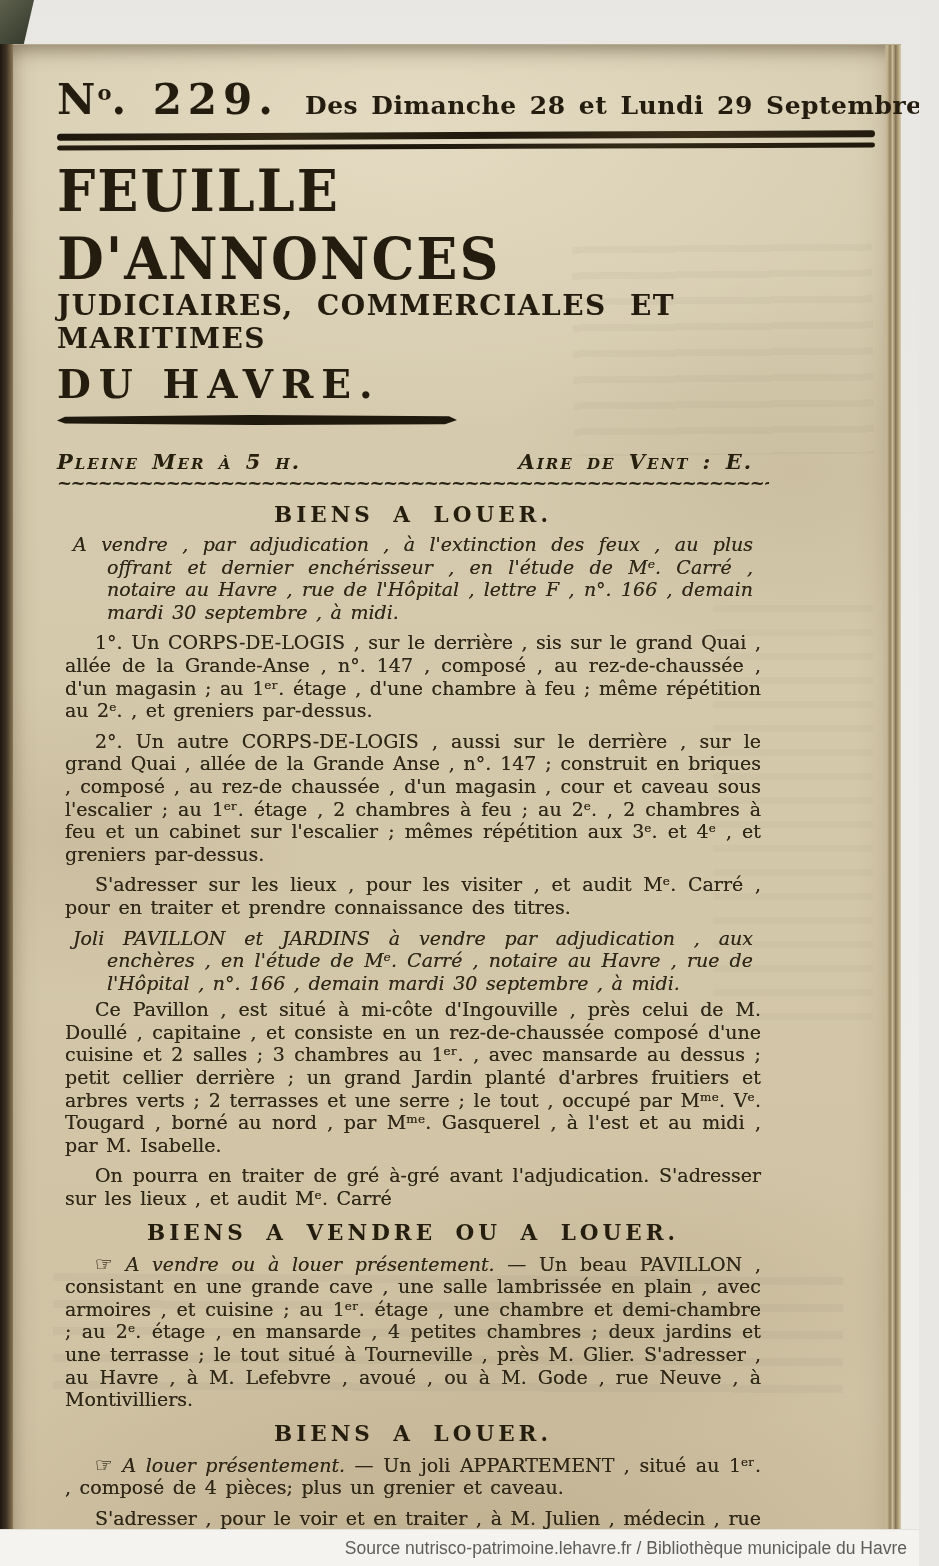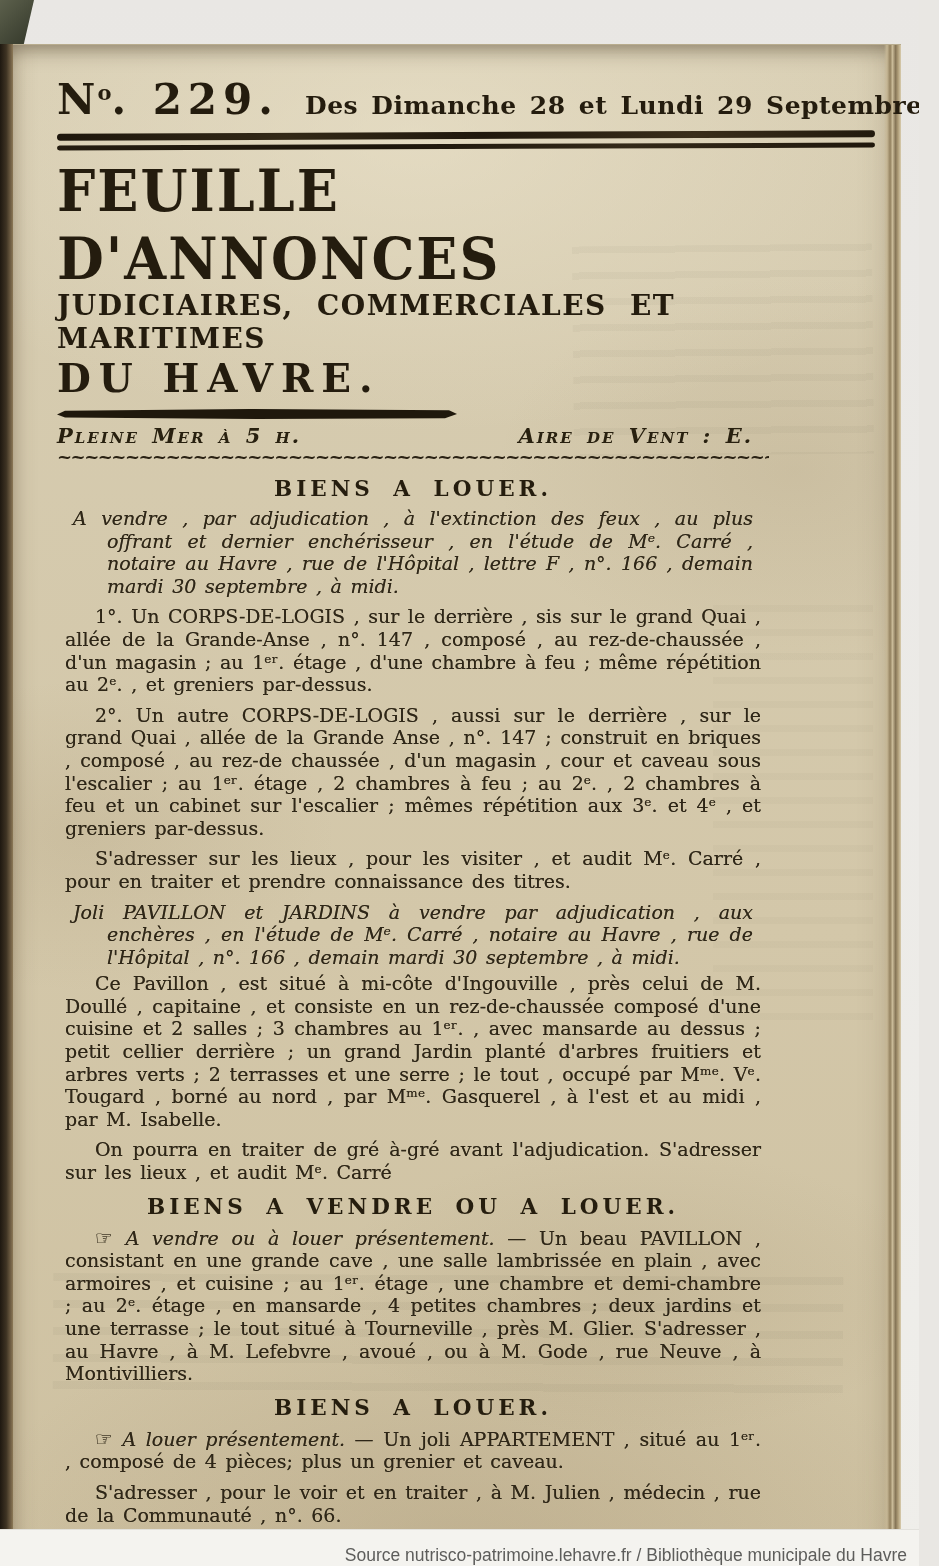--- a/index.html
+++ b/index.html
@@ -80,30 +80,30 @@
   }
   .rule-double .bar2 {
     height:5px; margin-top:5px; transform:rotate(-.2deg); border-radius:3px/60%;
     background:linear-gradient(90deg,#241c10,#1c150b 40%,#332918 70%,#1f170c);
   }
 
   
   .masthead { text-align:left; color:#241c0e; }
   .m1 { font-size:54px; font-weight:bold; letter-spacing:2px; margin-top:12px; transform:scaleY(1.06); }
   .m2 { font-size:28px; font-weight:bold; letter-spacing:1.5px; word-spacing:12px; }
-  .m3 { font-size:39px; font-weight:bold; letter-spacing:8px; }
+  .m3 { font-size:39px; font-weight:bold; letter-spacing:8px; margin-top:6px; }
   .title-bar-wrap { margin-top:8px; line-height:0; }
   .title-bar {
     display:inline-block; width:400px; height:10px; background:#1f180c;
     clip-path:polygon(0% 55%, 2% 18%, 48% 0%, 98% 12%, 100% 50%, 97% 92%, 50% 100%, 2% 86%);
   }
 
   
   .infobar {
-    display:flex; justify-content:space-between; margin-top:4px; padding-right:16px;
+    display:flex; justify-content:space-between; margin-top:24px; padding-right:16px;
     font-style:italic; font-weight:bold; font-variant:small-caps;
     font-size:21px; letter-spacing:2px; word-spacing:4px; color:#28200f;
   }
   .wavy { text-align:center; height:20px; overflow:hidden; color:#2a2214; margin-top:-2px; }
   .wavy::before {
     content:"~~~~~~~~~~~~~~~~~~~~~~~~~~~~~~~~~~~~~~~~~~~~~~~~~~~~~~";
     font-weight:bold; font-size:18px; letter-spacing:-1.5px;
   }
 
   
@@ -116,21 +116,21 @@
   .ind { text-indent:30px; }
   .hang { padding-left:34px; text-indent:-34px; font-style:italic; margin:3px 16px; }
   .it { font-style:italic; }
   .manicule { font-family:"DejaVu Sans", sans-serif; font-style:normal; font-size:20px; }
   .mt4 { margin-top:4px; }
 
   
   .footer {
     position:absolute; left:0; right:0; bottom:0; height:36px; z-index:5;
     background:#f4f3ef; border-top:1px solid #e2e1dc;
-    display:flex; align-items:flex-end; justify-content:flex-end; padding-right:12px;
+    display:flex; align-items:center; justify-content:flex-end; padding-right:12px;
     font-family:"Liberation Sans", sans-serif; font-size:17.5px; color:#5d5d5b;
   }
 </style>
 </head>
 <body>
 
 <div class="scan">
 
   <div class="binding-corner"></div>
   <div class="gutter"></div>

